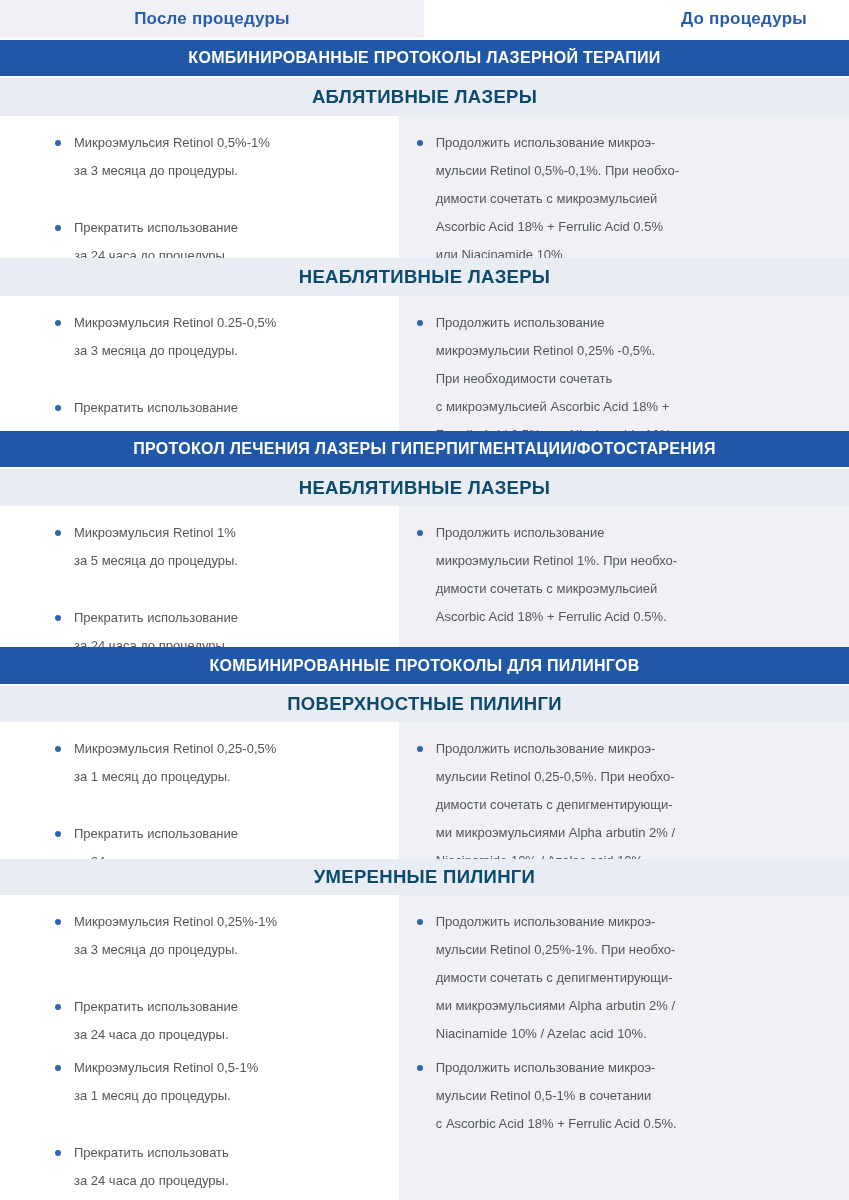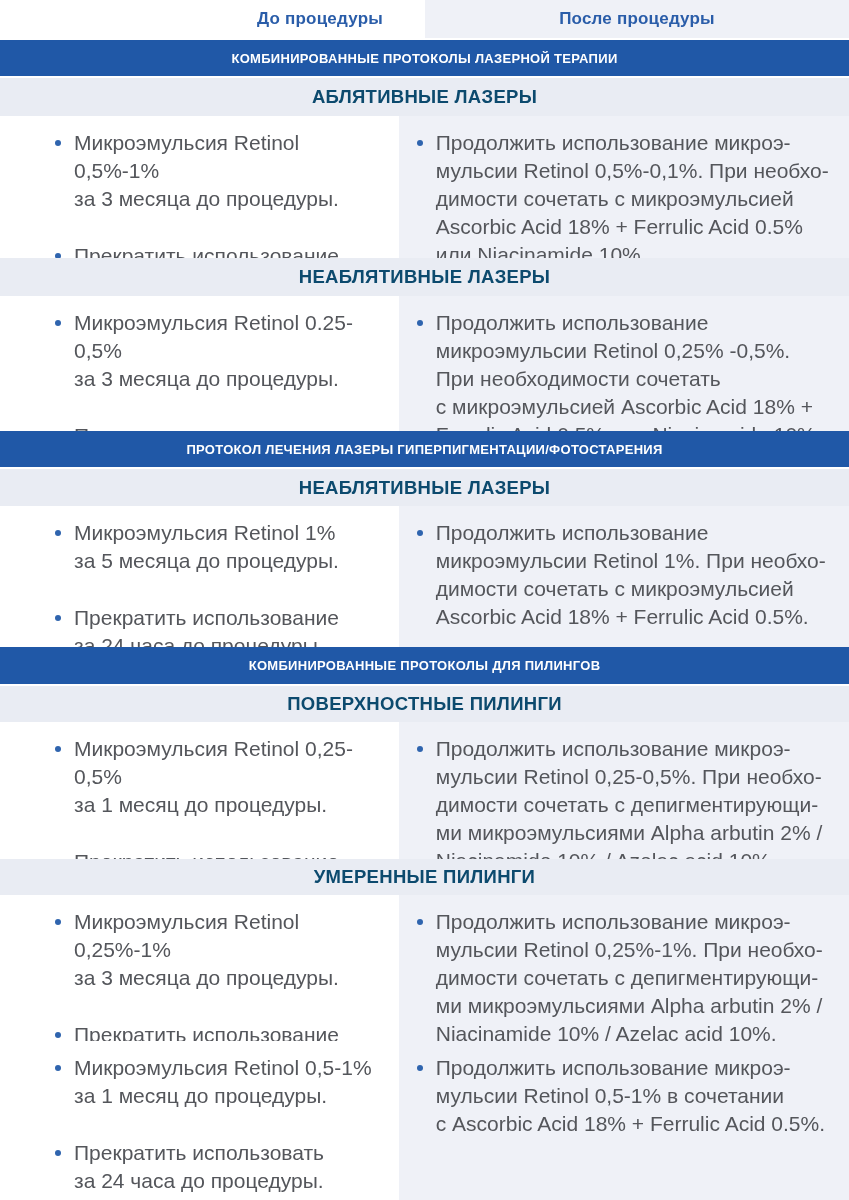--- a/index.html
+++ b/index.html
@@ -26,21 +26,21 @@
   .col-head.before { width: 425px; background: #ffffff; padding-left: 215px; }
   .col-head.after  { width: 424px; background: #eff1f7; }
 
   .gap { height: 2px; flex: none; background: #ffffff; }
 
   
   .band-main {
     height: 36px; flex: none;
     background: #2058a7;
     display: flex; align-items: center; justify-content: center;
-    color: #ffffff; font-size: 13px; font-weight: bold;
+    color: #ffffff; font-size: 16px; font-weight: bold;
     letter-spacing: 0.3px;
   }
 
   
   .band-sub {
     height: 37px; flex: none;
     background: #e9ecf3;
     display: flex; align-items: center; justify-content: center;
     color: #0c4a6e; font-size: 18.5px; font-weight: bold;
     letter-spacing: 0.3px;
@@ -55,32 +55,32 @@
 
   ul.bullets { list-style: none; }
   ul.bullets li { display: flex; align-items: flex-start; }
   ul.bullets li + li { margin-top: 29px; }
   .dot {
     width: 6px; height: 6px; border-radius: 50%;
     background: #2f64ae; flex: none;
     margin-top: 11px; margin-right: 13px;
   }
   .txt {
-    font-size: 21px; line-height: 28px; color: #54565b;
+    font-size: 13px; line-height: 28px; color: #54565b;
     white-space: pre-line;
   }
 </style>
 </head>
 <body>
 
 <div class="page">
 
   <div class="col-headers">
+    <div class="col-head after">После процедуры</div>
     <div class="col-head before">До процедуры</div>
-    <div class="col-head after">После процедуры</div>
   </div>
 
   <div class="gap"></div>
 
   <div class="band-main">КОМБИНИРОВАННЫЕ ПРОТОКОЛЫ ЛАЗЕРНОЙ ТЕРАПИИ</div>
   <div class="gap"></div>
   <div class="band-sub" style="height:38px">АБЛЯТИВНЫЕ ЛАЗЕРЫ</div>
 
   <div class="row" style="height:142px">
     <div class="col left">

